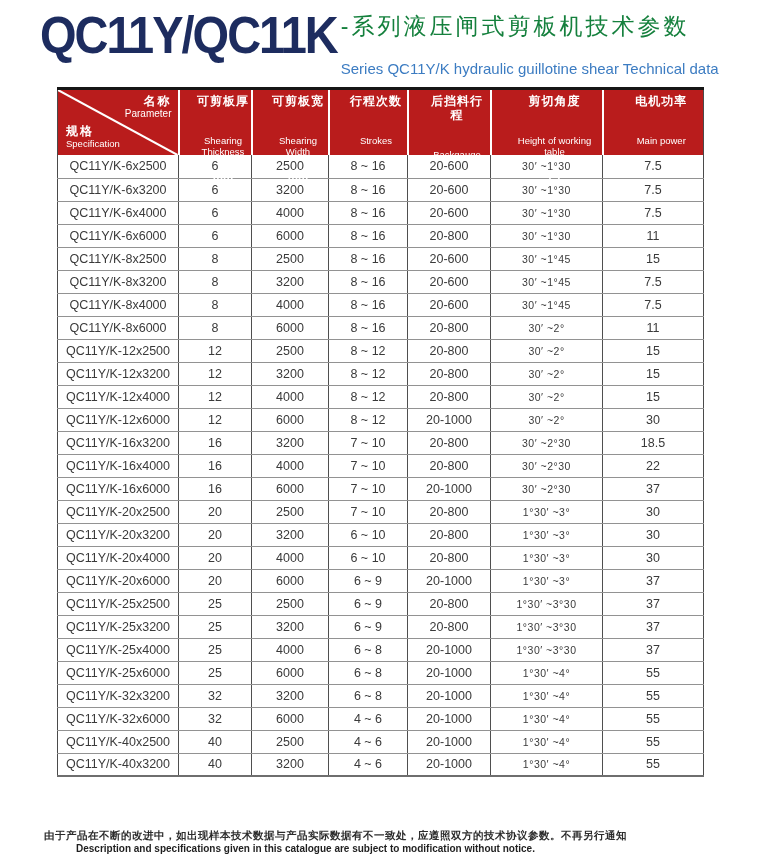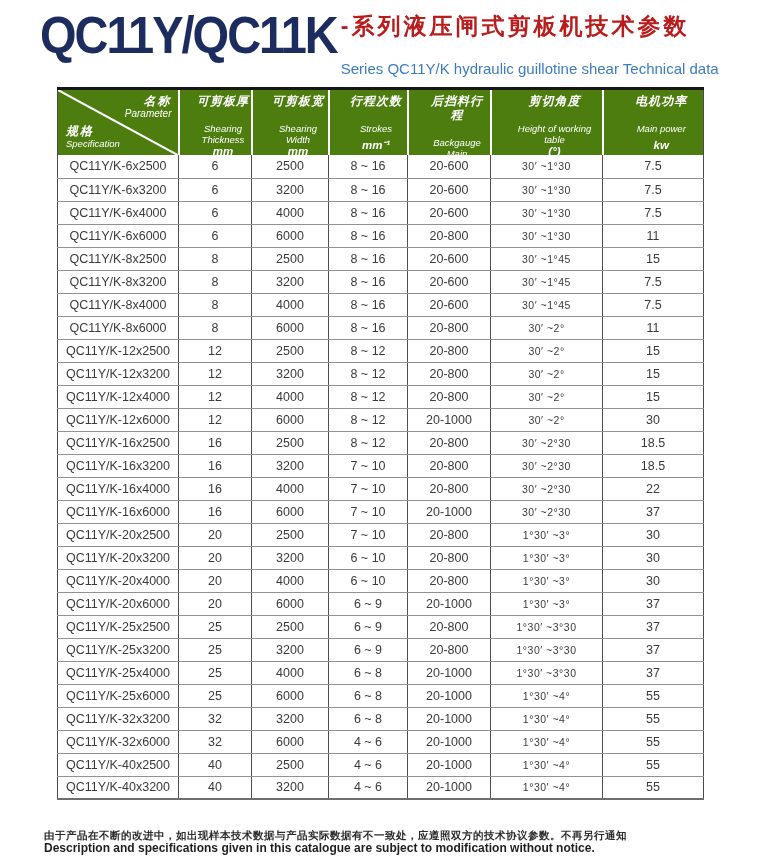--- a/index.html
+++ b/index.html
@@ -27,22 +27,22 @@
     letter-spacing:-2px;
     line-height:52px;
     display:inline-block;
     transform:scaleY(1.12);
     transform-origin:top left;
     white-space:nowrap;
   }
   .title-right { margin-left:4px; margin-top:6px; }
   .title-cn {
     font-size:23px;
-    font-weight:bold;
-    color:#b91c1c;
+    font-weight:normal;
+    color:#15803d;
     letter-spacing:3px;
     line-height:28px;
     white-space:nowrap;
   }
   .title-en {
     font-size:15px;
     color:#3c7cc2;
     line-height:19px;
     margin-top:19px;
     white-space:nowrap;
@@ -62,31 +62,30 @@
   }
   col.c-model  { width:121px; }
   col.c-thick  { width:73px;  }
   col.c-width  { width:77px;  }
   col.c-stroke { width:79px;  }
   col.c-back   { width:83px;  }
   col.c-angle  { width:112px; }
   col.c-power  { width:101px; }
 
   thead th {
-    background:#4d7c0f;
+    background:#b91c1c;
     color:#ffffff;
     font-weight:normal;
     height:65px;
     vertical-align:top;
     border-left:2px solid #ffffff;
     padding:0;
-    font-style:italic;
   }
   thead th:first-child { border-left:none; }
-  .hcell { display:flex; flex-direction:column; height:65px; padding:4px 1px 3px 17px; }
+  .hcell { display:flex; flex-direction:column; height:65px; padding:4px 1px 3px 17px;gap:12px; }
   .h-cn   { font-size:12px; font-weight:bold; letter-spacing:1px; line-height:14px; }
   .h-en   { font-size:9.5px; line-height:11px; margin-top:15px; }
   .h-unit { font-size:11.5px; font-weight:bold; margin-top:auto; line-height:13px; }
 
   th.corner { position:relative; overflow:hidden; }
   .corner-svg { position:absolute; left:0; top:0; width:100%; height:100%; }
   .corner-top {
     position:absolute; right:6px; top:4px; text-align:right; color:#fff;
   }
   .corner-top .cn { font-size:12px; font-weight:bold; letter-spacing:2px; display:block; line-height:14px;}
@@ -121,26 +120,27 @@
   }
   .footer-cn {
     font-size:10.5px;
     font-weight:bold;
     color:#2b2b2b;
     line-height:12px;
     letter-spacing:0.5px;
     white-space:nowrap;
   }
   .footer-en {
-    font-size:12px;
+    font-size:10px;
     font-weight:bold;
     color:#1f1f1f;
     line-height:13px;
     margin-top:1px;
     white-space:nowrap;
+    margin-left:32px;
   }
 </style>
 </head>
 <body>
 
 <div class="page">
 
   <div class="title-block">
     <span class="logo">QC11Y/QC11K</span>
     <div class="title-right">
@@ -321,29 +321,20 @@
         <tr>
           <td class="model">QC11Y/K-12x6000</td>
           <td>12</td>
           <td>6000</td>
           <td>8 ~ 12</td>
           <td>20-1000</td>
           <td class="angle">30′ ~2°</td>
           <td>30</td>
         </tr>
         <tr>
-          <td class="model">QC11Y/K-16x2500</td>
-          <td>16</td>
-          <td>2500</td>
-          <td>8 ~ 12</td>
-          <td>20-800</td>
-          <td class="angle">30′ ~2°30</td>
-          <td>18.5</td>
-        </tr>
-        <tr>
           <td class="model">QC11Y/K-16x3200</td>
           <td>16</td>
           <td>3200</td>
           <td>7 ~ 10</td>
           <td>20-800</td>
           <td class="angle">30′ ~2°30</td>
           <td>18.5</td>
         </tr>
         <tr>
           <td class="model">QC11Y/K-16x4000</td>

